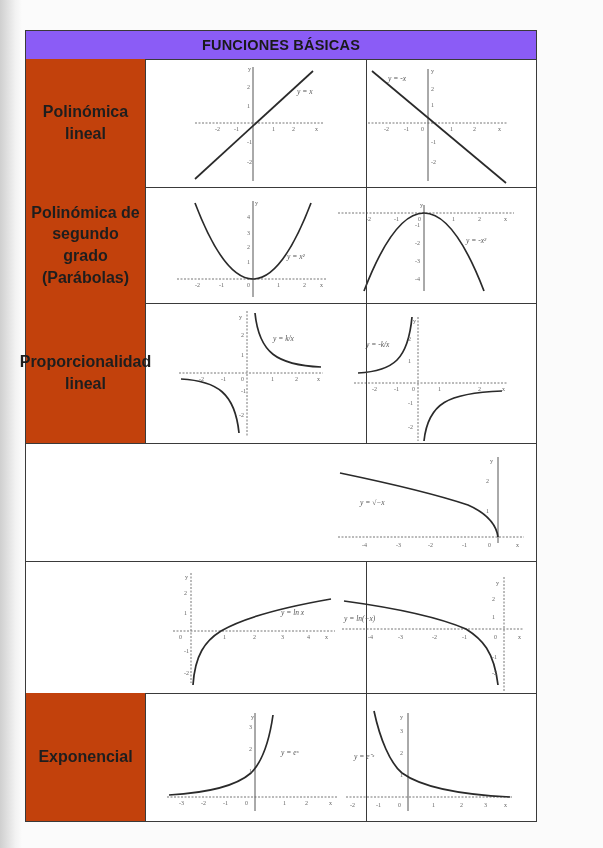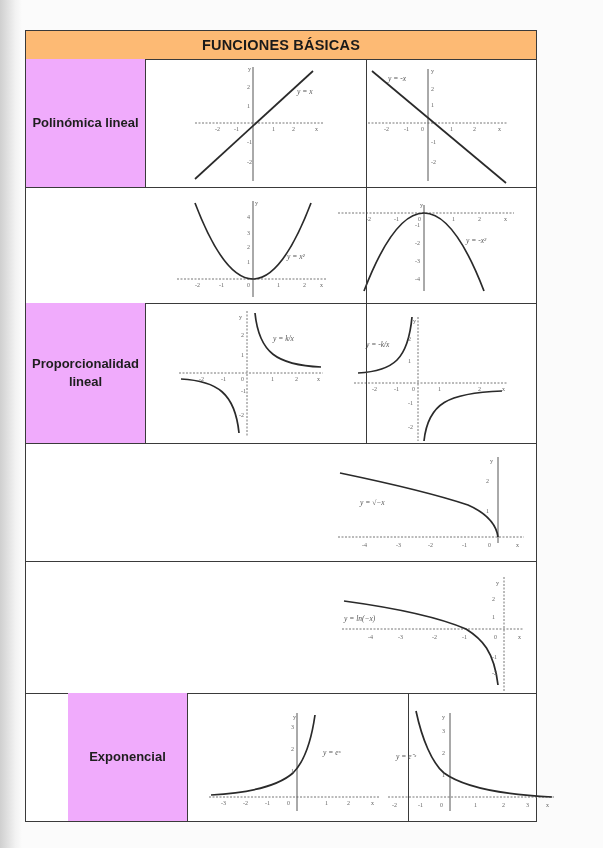--- a/index.html
+++ b/index.html
@@ -11,31 +11,31 @@
   .page-shadow {
     position:absolute; left:0; top:0; width:22px; height:848px;
     background:linear-gradient(to right,#cfcfcf,#f2f2f2 70%,#fbfbfb);
   }
   .table {
     position:absolute; left:25px; top:30px; width:512px; height:792px;
     border:1.5px solid #3a3a3a; box-sizing:border-box; background:#fff;
   }
   .header {
     position:absolute; left:0; top:0; right:0; height:28px;
-    background:#fdba74; border-bottom:1.5px solid #3a3a3a;
+    background:#8b5cf6; border-bottom:1.5px solid #3a3a3a;
     display:flex; align-items:center; justify-content:center;
     font-weight:bold; font-size:14.5px; color:#1a1a1a; letter-spacing:0.2px;
   }
   .row { position:absolute; left:0; right:0; border-bottom:1.5px solid #3a3a3a; }
   .row:last-child { border-bottom:none; }
   .label {
     position:absolute; left:0; top:0; bottom:0; width:120px;
-    background:#f0abfc; border-right:1.5px solid #3a3a3a;
+    background:#c2410c; border-right:1.5px solid #3a3a3a;
     display:flex; align-items:center; justify-content:center; text-align:center;
-    font-weight:bold; font-size:13px; color:#1e1e1e; line-height:1.35;
+    font-weight:bold; font-size:16px; color:#1e1e1e; line-height:1.35;
     box-sizing:border-box; padding:0 3px;
   }
   .cell { position:absolute; top:0; bottom:0; }
   .cell.c1 { left:120px; width:182px; border-right:1.5px solid #3a3a3a;padding-left:38px; }
   .cell.c2 { left:302px; width:210px;text-decoration:underline; }
   svg { position:absolute; left:0; top:0; width:100%; height:100%; }
   .ax { stroke:#555; stroke-width:1; fill:none; }
   .axd { stroke:#777; stroke-width:1; fill:none; stroke-dasharray:2 1.5; }
   .cv { stroke:#2a2a2a; stroke-width:1.7; fill:none; }
   .tk { font-family:"Liberation Serif", serif; font-size:6px; fill:#666; }
@@ -84,20 +84,21 @@
         <text class="tk" x="93" y="72">0</text>
         <text class="tk" x="122" y="72">1</text>
         <text class="tk" x="145" y="72">2</text>
         <text class="tk" x="170" y="72">x</text>
         <text class="eq" x="60" y="22">y = -x</text>
       </svg>
     </div>
   </div>
 
   <div class="row" style="top:156px;height:116px;">
+    <div class="label">Polinómica de segundo grado (Parábolas)</div>
     <div class="cell c2">
       <svg viewBox="0 0 210 116">
         <line class="axd" x1="10" y1="26" x2="186" y2="26"></line>
         <line class="ax" x1="96" y1="18" x2="96" y2="104"></line>
         <path class="cv" d="M36 104 Q96 -52 156 104"></path>
         <text class="tk" x="92" y="20">y</text>
         <text class="tk" x="87" y="40">-1</text>
         <text class="tk" x="87" y="58">-2</text>
         <text class="tk" x="87" y="76">-3</text>
         <text class="tk" x="87" y="94">-4</text>
@@ -189,20 +190,39 @@
         <text class="tk" x="100" y="104">-2</text>
         <text class="tk" x="134" y="104">-1</text>
         <text class="tk" x="160" y="104">0</text>
         <text class="tk" x="188" y="104">x</text>
         <text class="eq" x="32" y="62">y = √−x</text>
       </svg>
     </div>
   </div>
 
   <div class="row" style="top:530px;height:132px;">
+    <div class="cell c1">
+      <svg viewBox="0 0 182 132">
+        <line class="axd" x1="8" y1="70" x2="170" y2="70"></line>
+        <line class="axd" x1="26" y1="12" x2="26" y2="122"></line>
+        <path class="cv" d="M28 124 C30 94 40 80 56 70 C80 56 120 46 166 38"></path>
+        <text class="tk" x="20" y="18">y</text>
+        <text class="tk" x="19" y="34">2</text>
+        <text class="tk" x="19" y="54">1</text>
+        <text class="tk" x="14" y="78">0</text>
+        <text class="tk" x="19" y="92">-1</text>
+        <text class="tk" x="19" y="114">-2</text>
+        <text class="tk" x="58" y="78">1</text>
+        <text class="tk" x="88" y="78">2</text>
+        <text class="tk" x="116" y="78">3</text>
+        <text class="tk" x="142" y="78">4</text>
+        <text class="tk" x="160" y="78">x</text>
+        <text class="eq" x="116" y="54">y = ln x</text>
+      </svg>
+    </div>
     <div class="cell c2">
       <svg viewBox="0 0 210 132">
         <line class="axd" x1="14" y1="68" x2="196" y2="68"></line>
         <line class="axd" x1="176" y1="16" x2="176" y2="130"></line>
         <path class="cv" d="M16 40 C60 46 110 56 138 68 C154 78 166 90 170 124"></path>
         <text class="tk" x="168" y="24">y</text>
         <text class="tk" x="164" y="40">2</text>
         <text class="tk" x="164" y="58">1</text>
         <text class="tk" x="40" y="78">-4</text>
         <text class="tk" x="70" y="78">-3</text>
@@ -210,21 +230,21 @@
         <text class="tk" x="134" y="78">-1</text>
         <text class="tk" x="166" y="78">0</text>
         <text class="tk" x="190" y="78">x</text>
         <text class="tk" x="164" y="98">-1</text>
         <text class="tk" x="164" y="114">-2</text>
         <text class="eq" x="16" y="60">y = ln(−x)</text>
       </svg>
     </div>
   </div>
 
-  <div class="row" style="top:662px;height:128px;margin-left:42px;">
+  <div class="row" style="top:662px;height:128px;">
     <div class="label">Exponencial</div>
     <div class="cell c1">
       <svg viewBox="0 0 182 128">
         <line class="axd" x1="2" y1="104" x2="172" y2="104"></line>
         <line class="ax" x1="90" y1="20" x2="90" y2="118"></line>
         <path class="cv" d="M4 102 C40 100 70 94 86 80 C96 70 104 50 108 22"></path>
         <text class="tk" x="86" y="26">y</text>
         <text class="tk" x="84" y="36">3</text>
         <text class="tk" x="84" y="58">2</text>
         <text class="tk" x="84" y="80">1</text>

